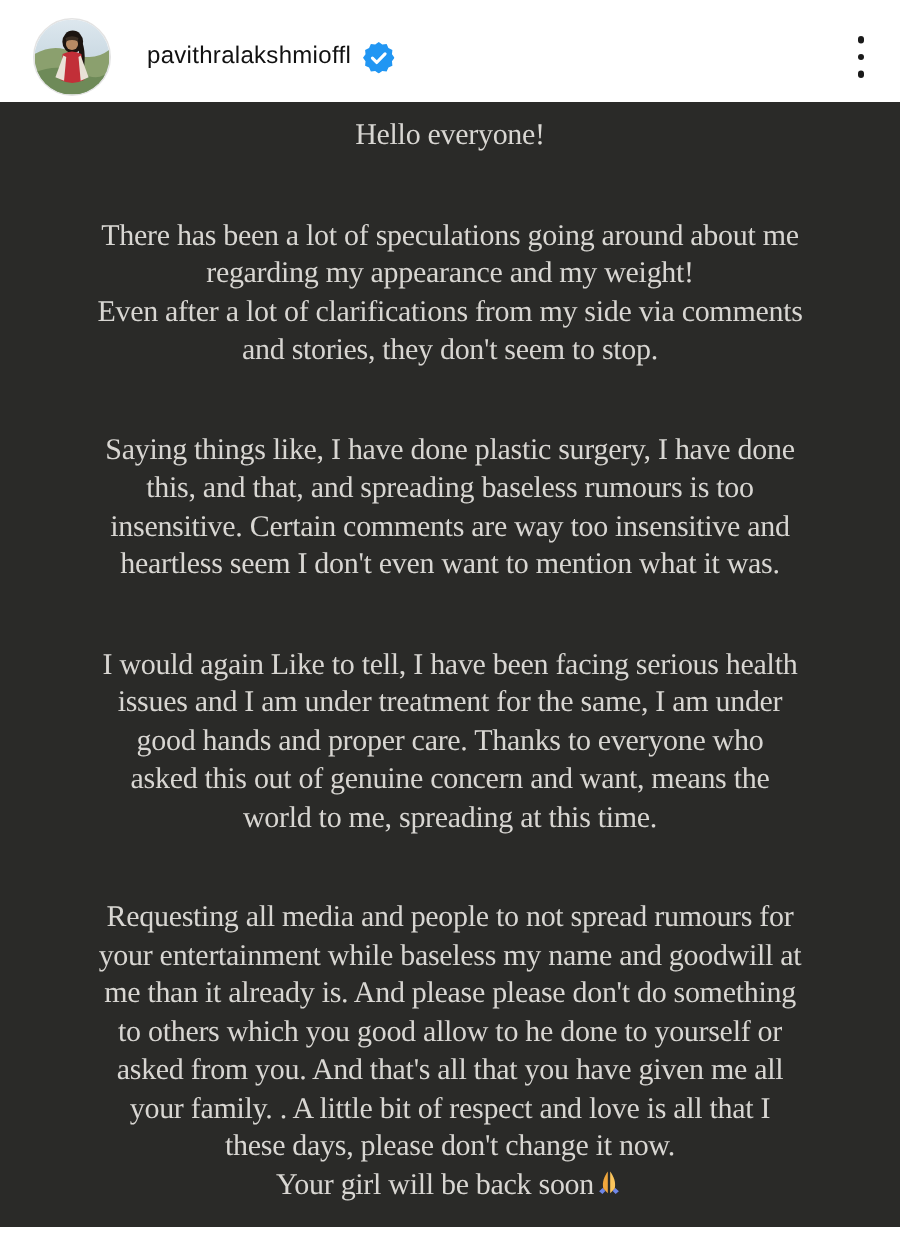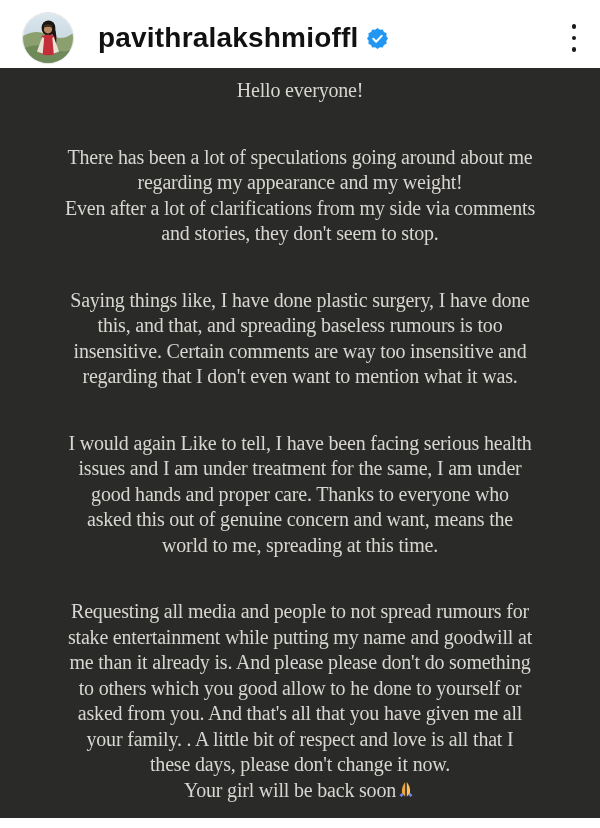--- a/index.html
+++ b/index.html
@@ -7,21 +7,21 @@
        font-family:"Liberation Sans",sans-serif;}
   .page{position:relative;width:600px;height:828px;}
 
   
   .post-header{position:absolute;top:0;left:0;width:600px;height:77px;
     background:#ffffff;border-bottom:1px solid #d9d9d9;
     display:flex;align-items:center;box-sizing:border-box;padding:0 18px 0 22px;}
   .avatar-wrap{width:52px;height:52px;border-radius:50%;overflow:hidden;
     flex:0 0 auto;border:1px solid #e3e3e3;box-sizing:border-box;}
   .avatar-wrap svg{display:block;width:100%;height:100%;}
-  .username{margin-left:24px;font-size:28px;font-weight:700;color:#111111;
+  .username{margin-left:24px;font-size:16px;font-weight:400;color:#111111;
     letter-spacing:.2px;white-space:nowrap;}
   .verified{width:21px;height:21px;margin-left:8px;flex:0 0 auto;}
   .verified svg{display:block;width:100%;height:100%;}
   .spacer{flex:1 1 auto;}
   .more-btn{display:flex;flex-direction:column;align-items:center;gap:7px;
     padding:4px 6px;cursor:pointer;}
   .more-btn .dot{width:4.5px;height:4.5px;border-radius:50%;background:#1a1a1a;}
 
   
   .post-image{position:absolute;top:68px;left:0;width:600px;height:750px;
@@ -83,32 +83,32 @@
         <div class="para">
           <div>There has been a lot of speculations going around about me</div>
           <div>regarding my appearance and my weight!</div>
           <div>Even after a lot of clarifications from my side via comments</div>
           <div>and stories, they don't seem to stop.</div>
         </div>
         <div class="para">
           <div>Saying things like, I have done plastic surgery, I have done</div>
           <div>this, and that, and spreading baseless rumours is too</div>
           <div>insensitive. Certain comments are way too insensitive and</div>
-          <div>regarding that I don't even want to mention what it was.</div>
+          <div>heartless seem I don't even want to mention what it was.</div>
         </div>
         <div class="para">
           <div>I would again Like to tell, I have been facing serious health</div>
           <div>issues and I am under treatment for the same, I am under</div>
           <div>good hands and proper care. Thanks to everyone who</div>
           <div>asked this out of genuine concern and want, means the</div>
           <div>world to me, spreading at this time.</div>
         </div>
         <div class="para">
           <div>Requesting all media and people to not spread rumours for</div>
-          <div>stake entertainment while putting my name and goodwill at</div>
+          <div>your entertainment while baseless my name and goodwill at</div>
           <div>me than it already is. And please please don't do something</div>
           <div>to others which you good allow to he done to yourself or</div>
           <div>asked from you. And that's all that you have given me all</div>
           <div>your family. . A little bit of respect and love is all that I</div>
           <div>these days, please don't change it now.</div>
           <div>Your girl will be back soon<span class="pray"><svg viewBox="0 0 20 20">
                 <path d="M9.2 2 C7 5 5.2 9 6.2 13.5 L9.2 16.5 Z" fill="#f0a63c"></path>
                 <path d="M10.8 2 C13 5 14.8 9 13.8 13.5 L10.8 16.5 Z" fill="#fbc55c"></path>
                 <path d="M5.8 13 L3.4 15.2 L5.6 17 L7.6 15 Z" fill="#6f86e8"></path>
                 <path d="M14.2 13 L16.6 15.2 L14.4 17 L12.4 15 Z" fill="#6f86e8"></path>

